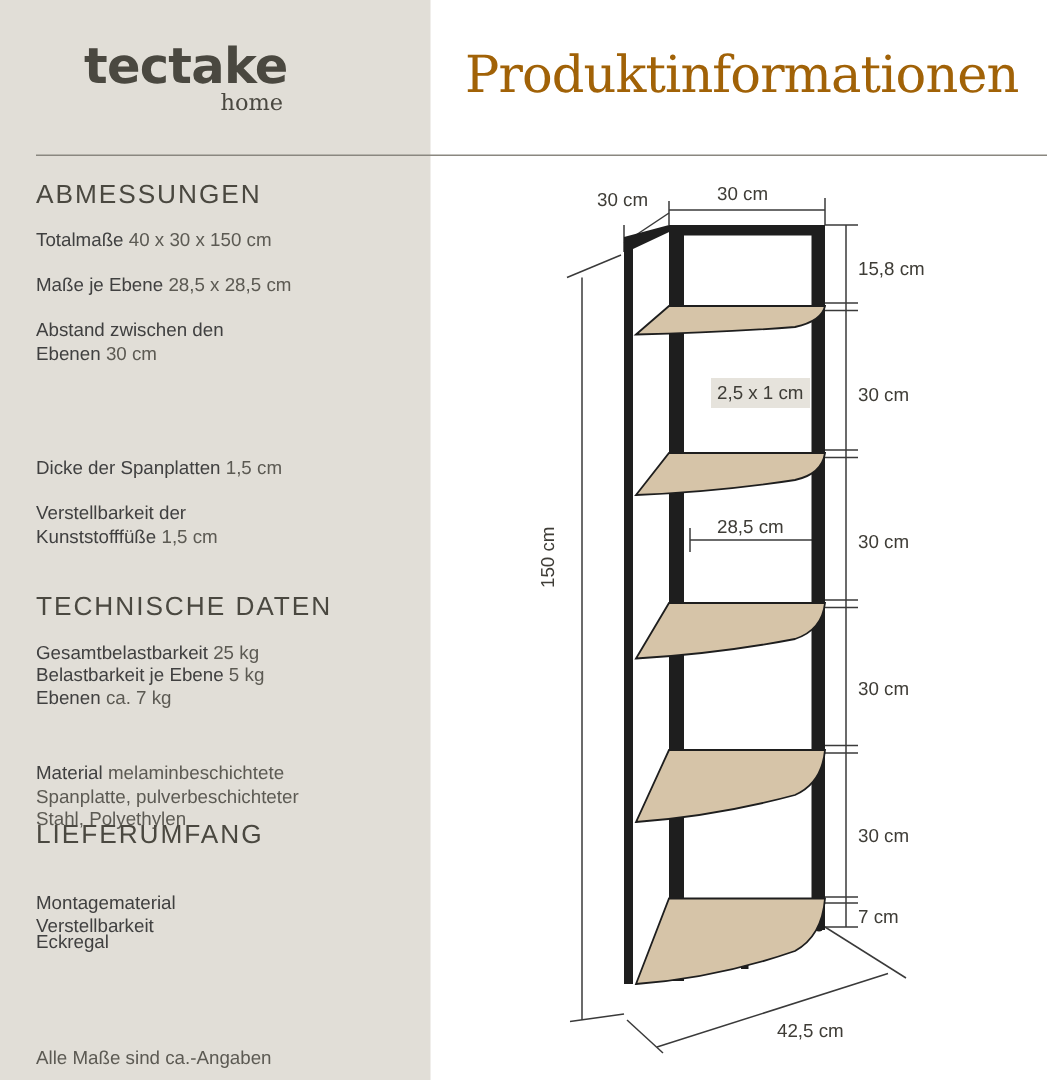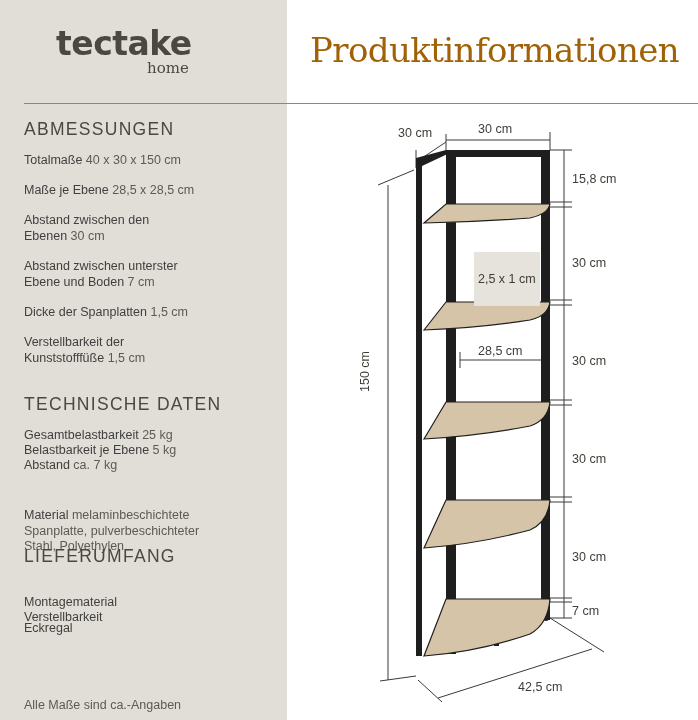--- a/index.html
+++ b/index.html
@@ -18,21 +18,21 @@
     .section-title { position: absolute; left: 24px; font-family: "Liberation Sans", sans-serif; font-size: 17.5px; letter-spacing: 1.3px; color: #4a4840; line-height: 20px; white-space: nowrap; }
 
     .spec { position: absolute; left: 24px; font-family: "Liberation Sans", sans-serif; font-size: 12.5px; line-height: 15.5px; color: #4a4840; width: 222px; }
     .spec b { font-weight: normal; color: #404040; }
     .spec .val { color: #5c5a53; }
 
     .footnote { position: absolute; left: 24px; top: 698px; font-family: "Liberation Sans", sans-serif; font-size: 12.5px; color: #5c5a53; white-space: nowrap; }
 
     .diagram { position: absolute; left: 250px; top: 104px; width: 448px; height: 616px; }
     .dim-label { position: absolute; font-family: "Liberation Sans", sans-serif; font-size: 12.5px; color: #3f3d37; white-space: nowrap; }
-    .dim-box { position: absolute; background: #e6e3dc; font-family: "Liberation Sans", sans-serif; font-size: 12.5px; color: #3f3d37; padding: 20px 4px; white-space: nowrap; }
+    .dim-box { position: absolute; background: #e6e3dc; font-family: "Liberation Sans", sans-serif; font-size: 12.5px; color: #3f3d37; padding: 3px 4px; white-space: nowrap; }
   </style>
 </head>
 <body>
 
 <div class="sidebar">
   <div class="logo">
     <div class="logo-main">tectake</div>
     <div class="logo-sub">home</div>
   </div>
 
@@ -43,45 +43,41 @@
     <span class="val">40 x 30 x 150 cm</span>
   </div>
   <div class="spec" style="top:183px;">
     <b>Maße je Ebene</b>
     <span class="val">28,5 x 28,5 cm</span>
   </div>
   <div class="spec" style="top:213px; width:130px;">
     <b>Abstand zwischen den Ebenen</b>
     <span class="val">30 cm</span>
   </div>
-  <div class="spec" style="top:259px; width:190px;">
-    <b>Abstand zwischen unterster Ebene und Boden</b>
-    <span class="val">7 cm</span>
-  </div>
   <div class="spec" style="top:305px;">
     <b>Dicke der Spanplatten</b>
     <span class="val">1,5 cm</span>
   </div>
   <div class="spec" style="top:335px; width:130px;">
     <b>Verstellbarkeit der Kunststofffüße</b>
     <span class="val">1,5 cm</span>
   </div>
 
   <div class="section-title" style="top:394px;">TECHNISCHE DATEN</div>
 
   <div class="spec" style="top:428px;">
     <b>Gesamtbelastbarkeit</b>
     <span class="val">25 kg</span>
   </div>
   <div class="spec" style="top:443px;">
     <b>Belastbarkeit je Ebene</b>
     <span class="val">5 kg</span>
   </div>
   <div class="spec" style="top:458px;">
-    <b>Abstand</b>
+    <b>Ebenen</b>
     <span class="val">ca. 7 kg</span>
   </div>
   <div class="spec" style="top:473px; width:200px;margin-top:35px;">
     <b>Material</b>
     <span class="val">melaminbeschichtete Spanplatte, pulverbeschichteter Stahl, Polyethylen</span>
   </div>
 
   <div class="section-title" style="top:546px;">LIEFERUMFANG</div>
 
   <div class="spec" style="top:580px;margin-top:41px;">

